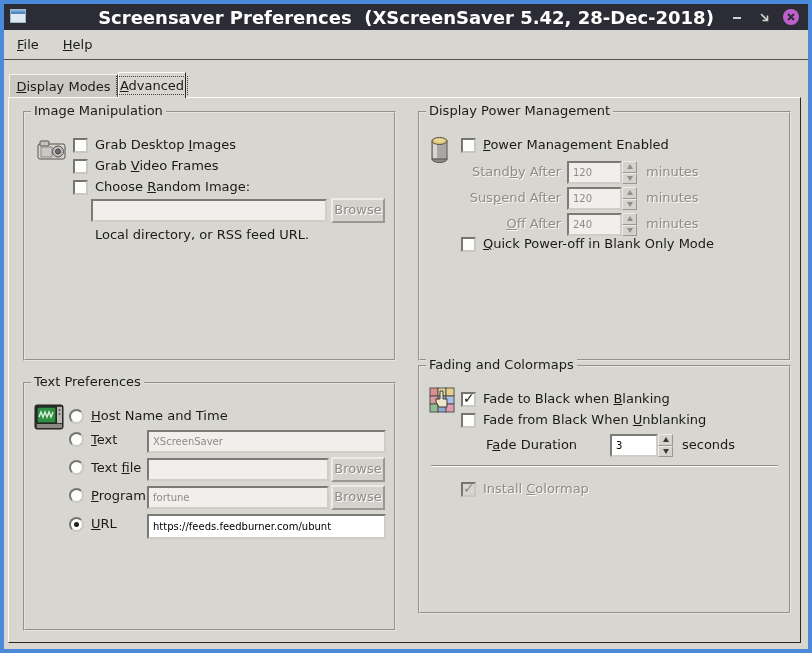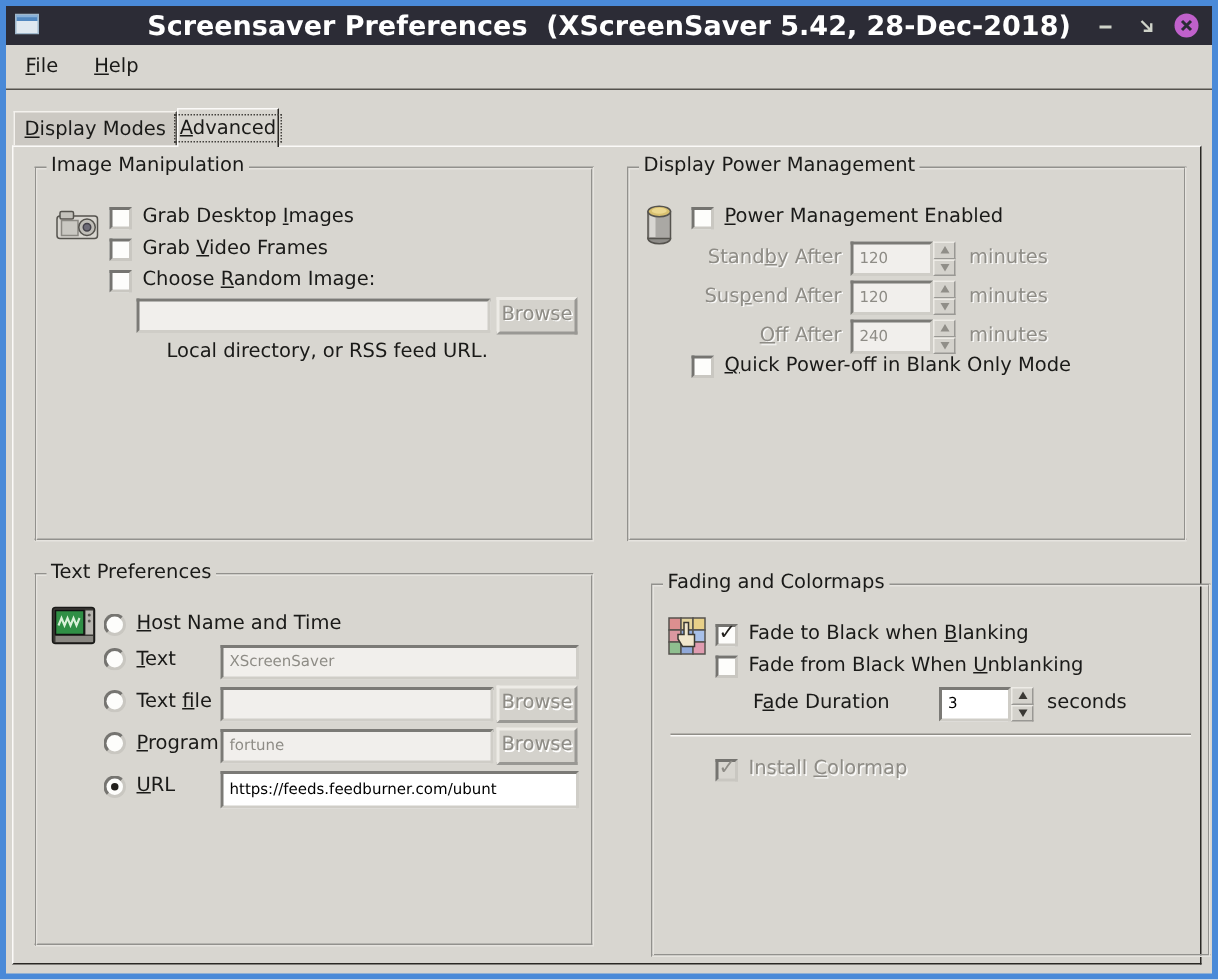--- a/index.html
+++ b/index.html
@@ -119,21 +119,21 @@
         </svg>
       </span>
       <span class="cb" style="left:48px; top:25px;"></span>
       <span class="lbl" style="left:70px; top:24px;">Grab Desktop <u>I</u>mages</span>
       <span class="cb" style="left:48px; top:46px;"></span>
       <span class="lbl" style="left:70px; top:45px;">Grab <u>V</u>ideo Frames</span>
       <span class="cb" style="left:48px; top:67px;"></span>
       <span class="lbl" style="left:70px; top:66px;">Choose <u>R</u>andom Image:</span>
       <input class="entry disfield" style="left: 66px; top: 86px; width: 236px; height: 23px;" value="">
       <span class="btn dis" style="left:306px; top:85px; width:54px; height:25px;">Browse</span>
-      <span class="lbl" style="left:86px; top:114px;">Local directory, or RSS feed URL.</span>
+      <span class="lbl" style="left:70px; top:114px;">Local directory, or RSS feed URL.</span>
     </div>
 
     <div class="group" style="left:409px; top:13px; width:373px; height:250px;">
       <span class="group-title">Display Power Management</span>
       <span class="gicon" style="left:9px; top:22px;">
         <svg width="22" height="30" viewBox="0 0 22 30">
           <ellipse cx="10.5" cy="24" rx="7.5" ry="3.5" fill="#8e8c88" stroke="#55534e"></ellipse>
           <rect x="3" y="6" width="15" height="18" fill="#aaa8a4" stroke="#55534e"></rect>
           <rect x="4" y="7" width="4" height="16" fill="#d8d6d2"></rect>
           <ellipse cx="10.5" cy="6" rx="7.5" ry="3.5" fill="#d8c070" stroke="#55534e"></ellipse>
@@ -214,21 +214,21 @@
       <input class="entry disfield" style="left: 122px; top: 102px; width: 182px; height: 23px;" value="fortune">
       <span class="btn dis" style="left:306px; top:101px; width:54px; height:25px;">Browse</span>
 
       <span class="radio" style="left:44px; top:133px;">
             <span class="dot"></span>
           </span>
       <span class="lbl" style="left:66px; top:132px;"><u>U</u>RL</span>
       <input class="entry" style="left: 122px; top: 130px; width: 239px; height: 25px;" value="https://feeds.feedburner.com/ubunt">
     </div>
 
-    <div class="group" style="left:409px; top:291px; width:373px; height:249px;margin-left:16px;">
+    <div class="group" style="left:409px; top:267px; width:373px; height:249px;">
       <span class="group-title">Fading and Colormaps</span>
       <span class="gicon" style="left:9px; top:20px;">
         <svg width="26" height="26" viewBox="0 0 26 26">
           <rect x="1" y="1" width="8" height="8" fill="#dc8f8f" stroke="#55534e"></rect>
           <rect x="9" y="1" width="8" height="8" fill="#e4d49c" stroke="#55534e"></rect>
           <rect x="17" y="1" width="8" height="8" fill="#e8d088" stroke="#55534e"></rect>
           <rect x="1" y="9" width="8" height="8" fill="#dc98a0" stroke="#55534e"></rect>
           <rect x="9" y="9" width="8" height="8" fill="#94aede" stroke="#55534e"></rect>
           <rect x="17" y="9" width="8" height="8" fill="#a8c0e8" stroke="#55534e"></rect>
           <rect x="1" y="17" width="8" height="8" fill="#8fbf8f" stroke="#55534e"></rect>

